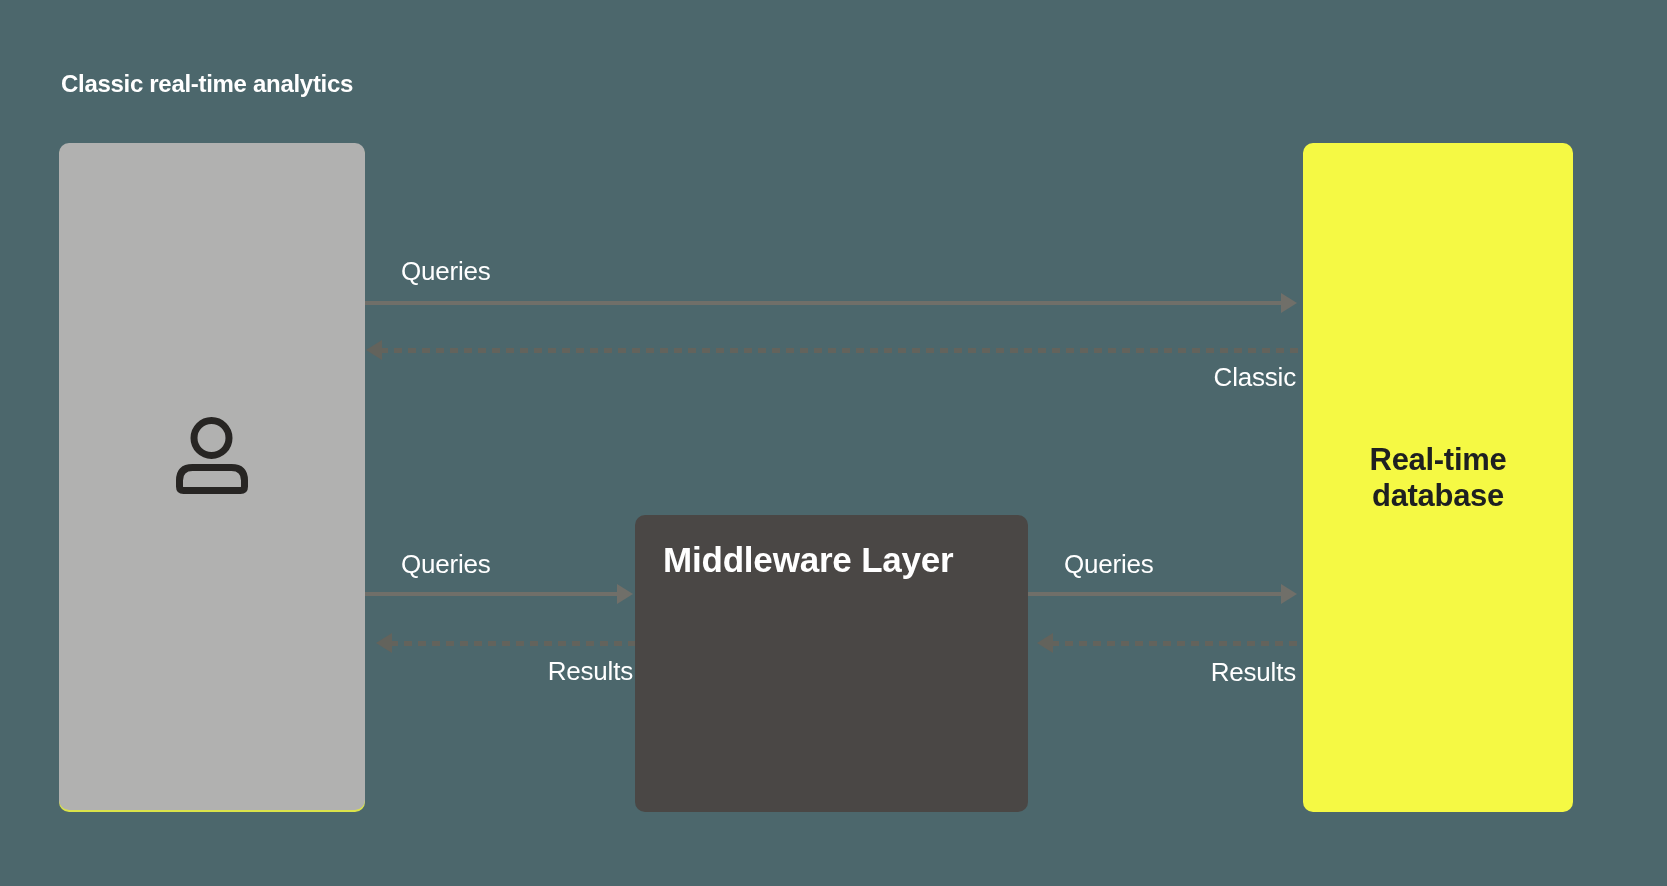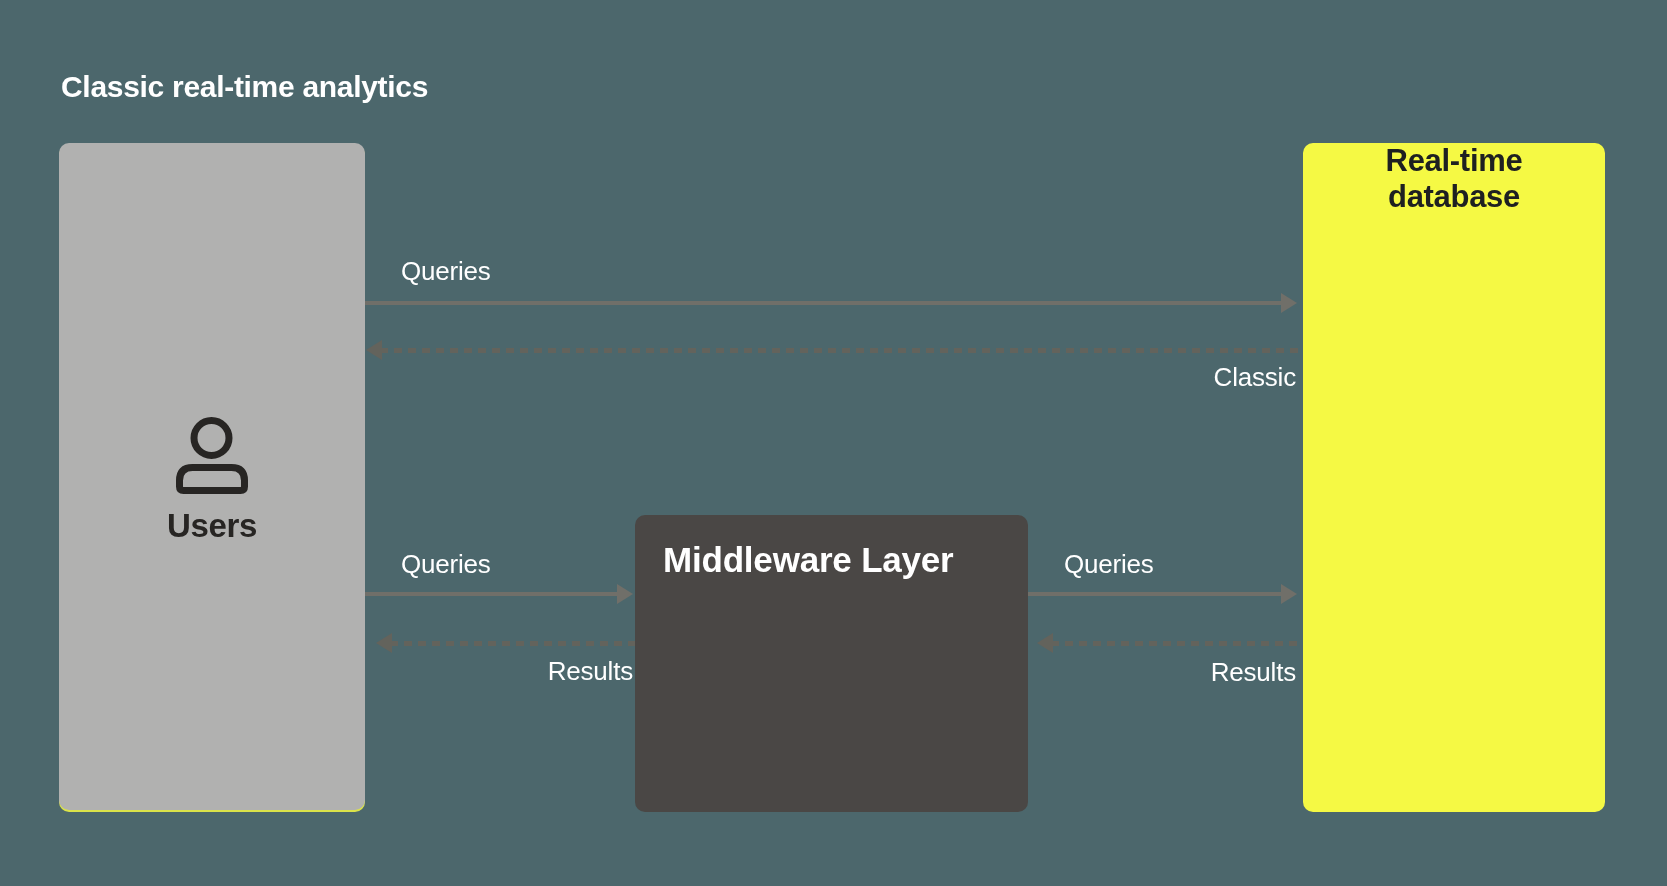--- a/index.html
+++ b/index.html
@@ -14,34 +14,34 @@
     --dbtext:#1E2021;
   }
   html,body{margin:0;padding:0;}
   body{
     width:1667px;height:886px;position:relative;overflow:hidden;
     background:var(--bg);
     font-family:"Liberation Sans","DejaVu Sans",sans-serif;
   }
   .abs{position:absolute;}
   .title{
-    left:61px;top:70px;font-size:30px;font-weight:700;color:var(--white);
+    left:61px;top:70px;font-size:24px;font-weight:700;color:var(--white);
     letter-spacing:-0.3px;white-space:nowrap;
   }
   .node{border-radius:10px;}
   .node-users{
     left:59px;top:143px;width:306px;height:667px;background:var(--users);
     box-shadow:0 2px 0 rgba(245,249,68,0.85);
   }
   .node-mid{
     left:635px;top:515px;width:393px;height:297px;background:var(--mid);
   }
   .node-db{
-    left:1303px;top:143px;width:302px;height:669px;background:var(--db);
-    display:flex;align-items:flex-start;justify-content:center;
+    left:1303px;top:143px;width:270px;height:669px;background:var(--db);
+    display:flex;align-items:center;justify-content:center;
   }
   .users-icon{left:115px;top:269px;width:76px;height:84px;}
   .users-label{
     left:0;top:364px;width:100%;text-align:center;
     font-size:33px;font-weight:700;color:var(--dark);letter-spacing:-0.3px;
   }
   .mid-label{
     left:28px;top:25px;font-size:35px;font-weight:700;color:var(--white);
     letter-spacing:-0.2px;white-space:nowrap;
   }
@@ -69,21 +69,20 @@
 </head>
 <body>
 
 <div class="abs title">Classic real-time analytics</div>
 
 <div class="abs node node-users">
   <svg class="abs users-icon" viewBox="0 0 76 84" fill="none" xmlns="http://www.w3.org/2000/svg">
     <circle cx="37.5" cy="26" r="17.5" stroke="#272523" stroke-width="7"></circle>
     <path d="M 5.5 74.5 L 5.5 68.5 Q 5.5 55.5 18.5 55.5 L 57.5 55.5 Q 70.5 55.5 70.5 68.5 L 70.5 74.5 Q 70.5 78.5 66.5 78.5 L 9.5 78.5 Q 5.5 78.5 5.5 74.5 Z" stroke="#272523" stroke-width="7" stroke-linejoin="round"></path>
   </svg>
-  <div class="abs users-label">Users</div>
 </div>
 
 <div class="abs node node-mid">
   <div class="abs mid-label">Middleware Layer</div>
 </div>
 
 <div class="abs node node-db">
   <div class="db-label">Real-time database</div>
 </div>
 

